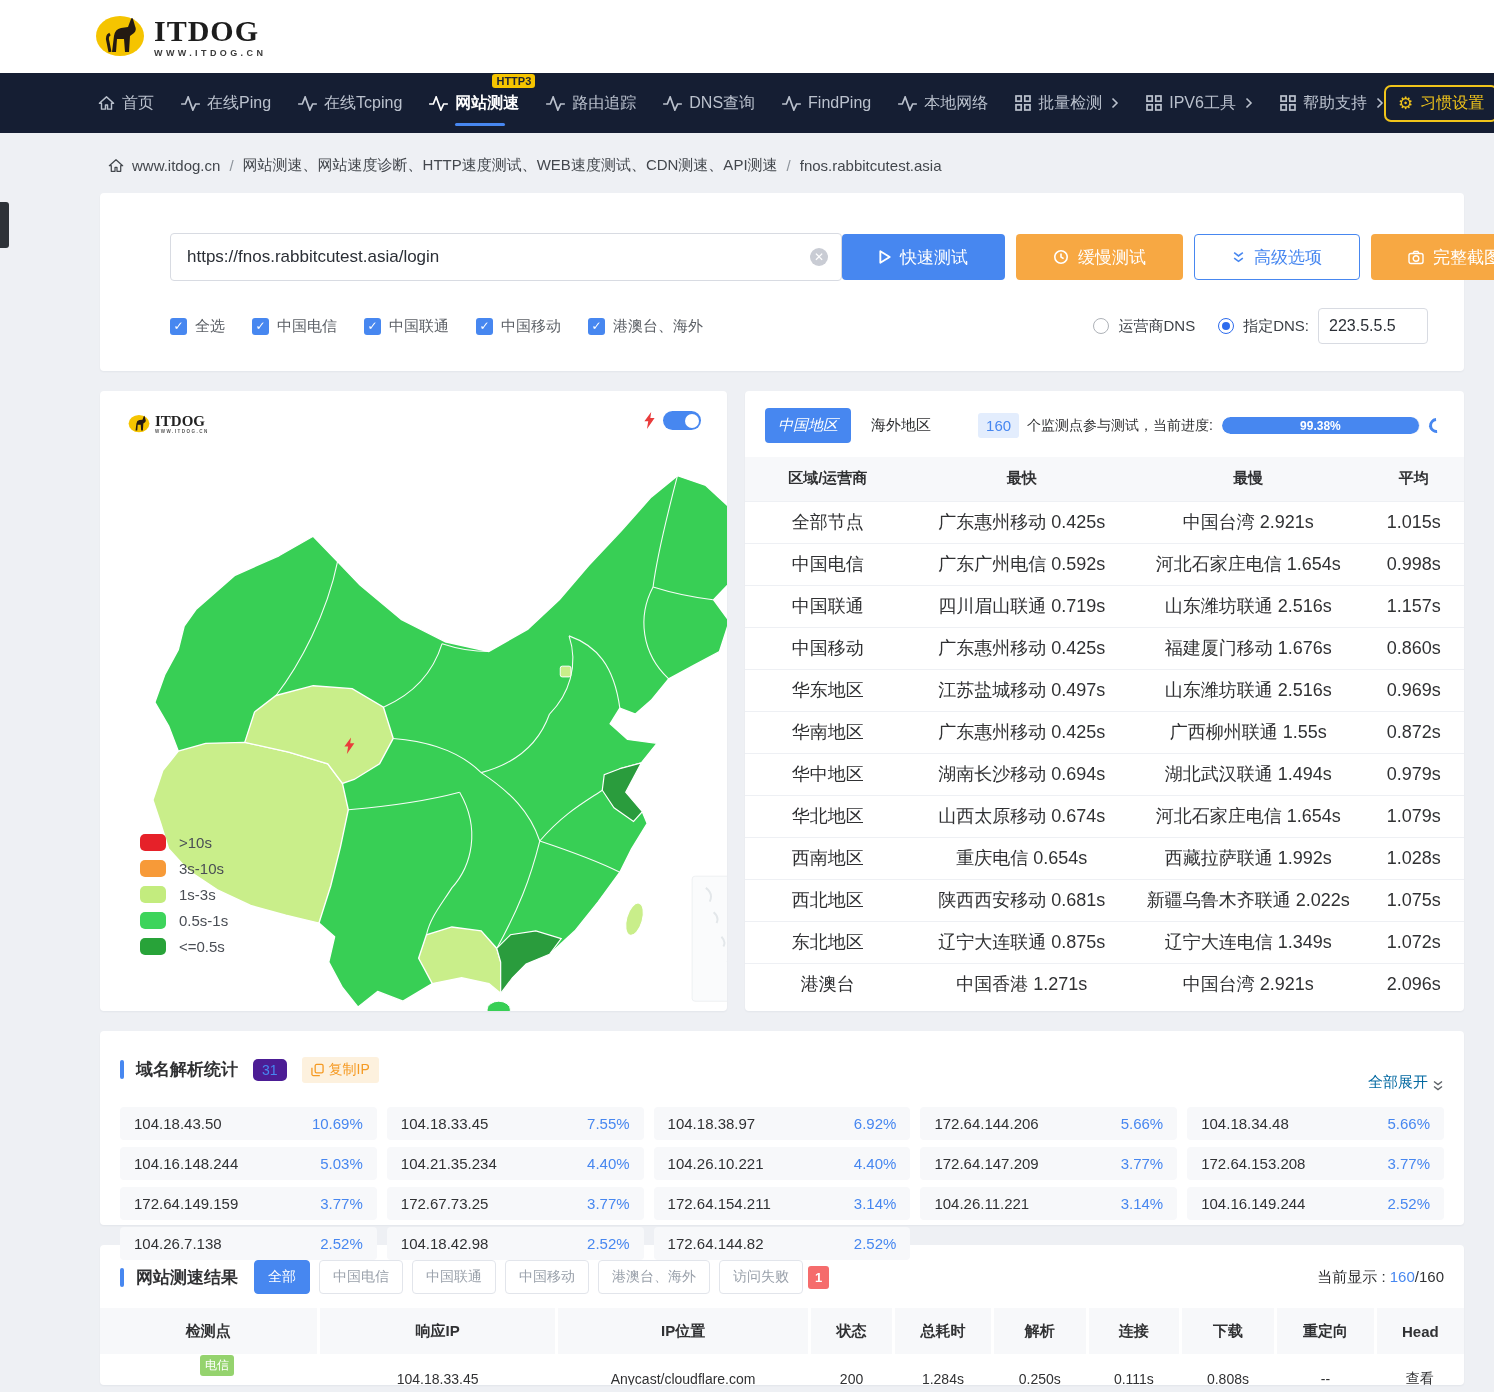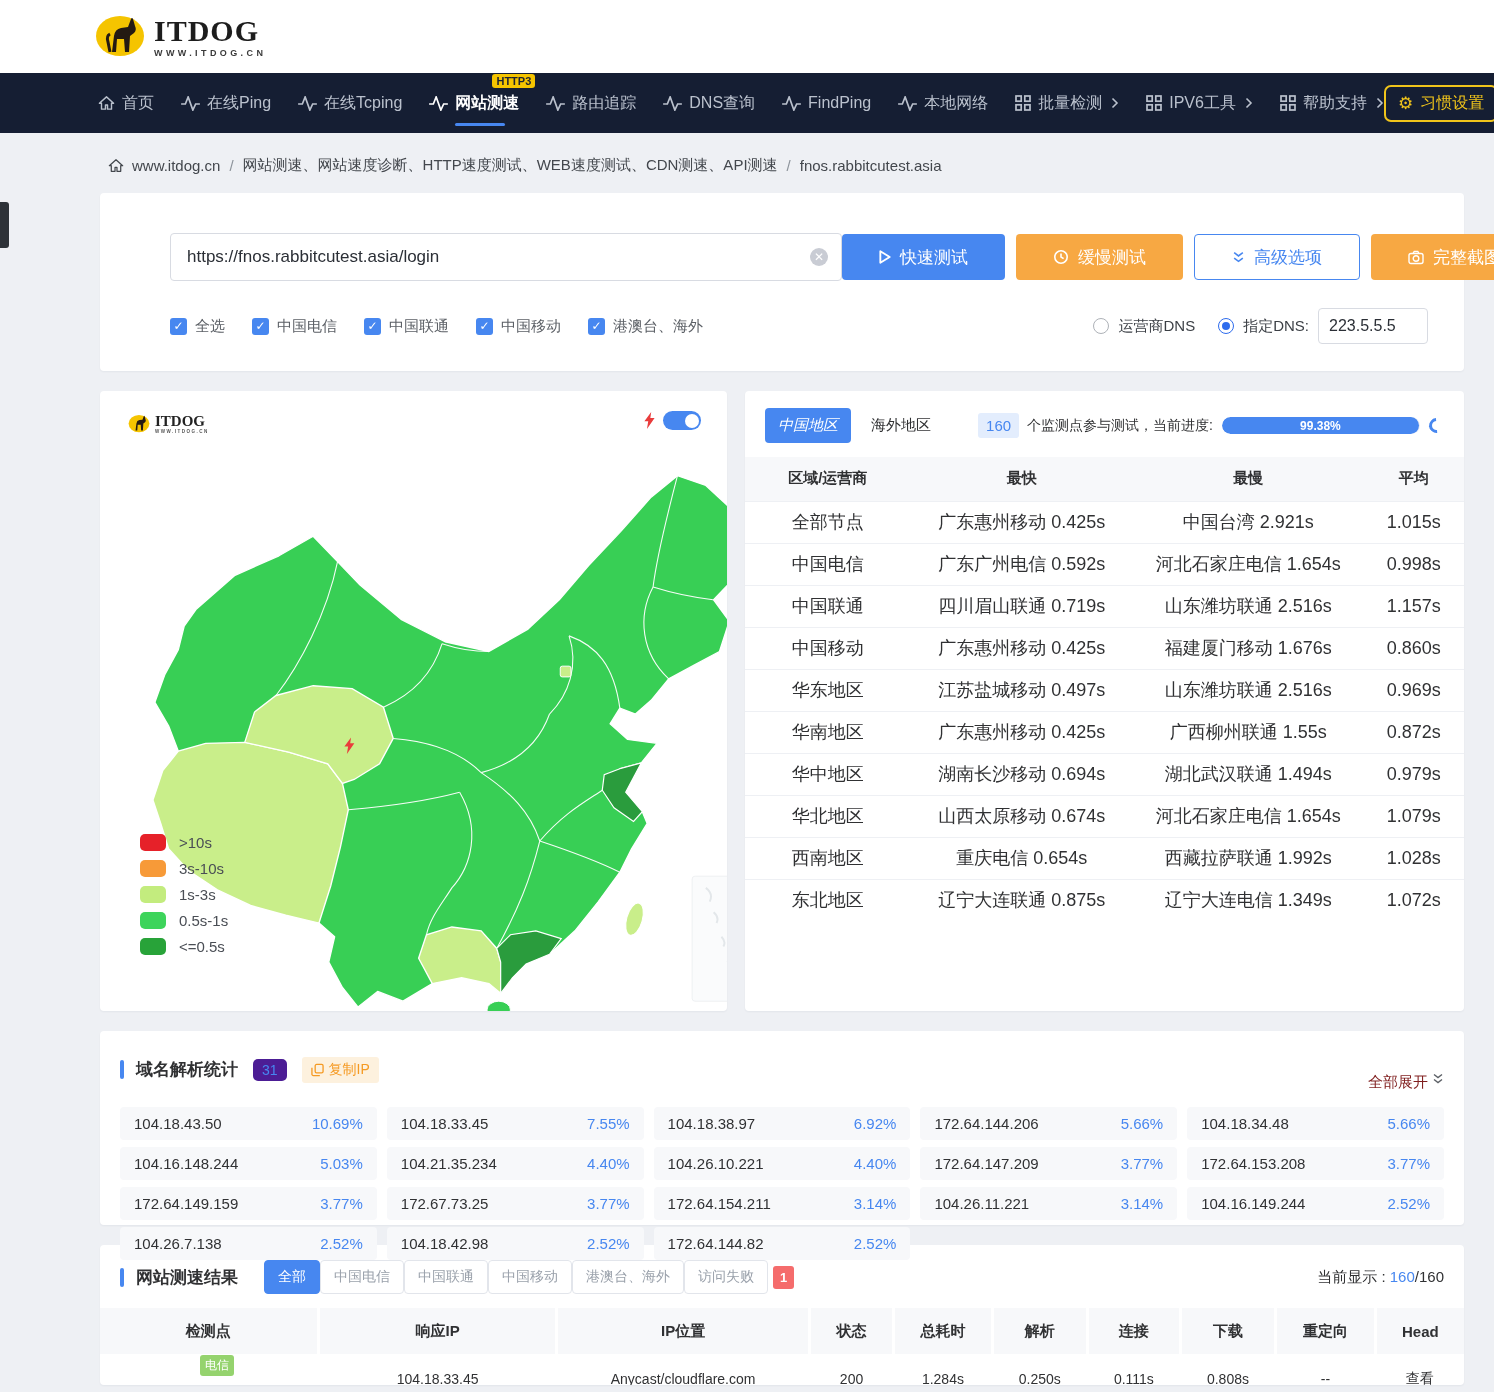--- a/index.html
+++ b/index.html
@@ -81,29 +81,29 @@
   .region-table { width: 100%; border-collapse: collapse; margin-top: 14px; }
   .region-table th { height: 44px; background: #f7f8fa; font-size: 15px; font-weight: 700; color: #303133; }
   .region-table td { height: 42px; font-size: 18px; color: #303133; text-align: center; border-top: 1px solid #eef0f4; }
   
   .stats-card { margin-top: 20px; height: 194px; padding: 16px 20px 18px; }
   .sec-head { display: flex; align-items: center; }
   .accent { width: 4px; height: 19px; background: #4787f0; border-radius: 2px; margin-right: 12px; }
   .sec-title { font-size: 17px; font-weight: 700; color: #303133; }
   .scount { margin-left: 15px; background: #4c1d95; color: #4787f0; font-size: 14px; padding: 3px 9px; border-radius: 5px; }
   .copy-chip { margin-left: 15px; background: #fdf1de; color: #f59a23; font-size: 14px; padding: 4px 9px; border-radius: 3px; display: flex; align-items: center; gap: 5px; cursor: pointer; }
-  .expand { margin-left: auto; font-size: 15px; color: #7f1d1d; display: flex; align-items: flex-start; gap: 4px; cursor: pointer; margin-top: 26px; }
+  .expand { margin-left: auto; font-size: 15px; color: #0369a1; display: flex; align-items: flex-end; gap: 4px; cursor: pointer; margin-top: 26px; }
   .ip-grid { margin-top: 15px; display: grid; grid-template-columns: repeat(5, 1fr); gap: 7px 10px; }
   .ip-cell { background: #f7f8fa; border-radius: 4px; height: 33px; display: flex; align-items: center; justify-content: space-between; padding: 0 14px; cursor: pointer; }
   .ip { font-size: 15px; color: #303133; }
   .pct { font-size: 15px; color: #4787f0; }
   
   .results-card { margin-top: 20px; height: 140px; padding-top: 15px; overflow: hidden; }
   .res-head { display: flex; align-items: center; padding: 0 20px; }
-  .rtabs { display: flex; align-items: center; margin-left: 26px; }
+  .rtabs { display: flex; align-items: center; gap: 9px; margin-left: 16px; }
   .rtab-wrap { display: flex; align-items: center; gap: 5px; }
   .rtab { font-size: 14px; padding: 7px 13px; border-radius: 4px; border: 1px solid #e2e5eb; background: #fff; color: #9aa1ab; cursor: pointer; font-family: inherit; white-space: nowrap; }
   .rtab.active { background: #4787f0; color: #fff; border-color: #4787f0; }
   .fail-badge { background: #f56c6c; color: #fff; font-size: 13px; padding: 4px 7px; border-radius: 3px; font-weight: 700; }
   .display-info { margin-left: auto; font-size: 15px; color: #303133; }
   .display-info .cur { color: #4787f0; }
   .result-table { width: 100%; border-collapse: collapse; margin-top: 14px; }
   .result-table th { height: 46px; background: #f7f8fa; font-size: 15px; font-weight: 700; color: #303133; border-right: 3px solid #fff; }
   .result-table th:last-child { border-right: none; }
   .result-table td { height: 40px; font-size: 14px; text-align: center; color: #303133; }
@@ -554,28 +554,40 @@
               <td>1.079s</td>
             </tr>
 
             <tr>
               <td>西南地区</td>
               <td>重庆电信 0.654s</td>
               <td>西藏拉萨联通 1.992s</td>
               <td>1.028s</td>
             </tr>
 
+            <tr>
+              <td>西北地区</td>
+              <td>陕西西安移动 0.681s</td>
+              <td>新疆乌鲁木齐联通 2.022s</td>
+              <td>1.075s</td>
+            </tr>
 
             <tr>
               <td>东北地区</td>
               <td>辽宁大连联通 0.875s</td>
               <td>辽宁大连电信 1.349s</td>
               <td>1.072s</td>
             </tr>
 
+            <tr>
+              <td>港澳台</td>
+              <td>中国香港 1.271s</td>
+              <td>中国台湾 2.921s</td>
+              <td>2.096s</td>
+            </tr>
           </tbody>
       </table>
     </div>
   </div>
 
   <div class="card stats-card">
     <div class="sec-head">
       <span class="accent"></span>
       <span class="sec-title">域名解析统计</span>
       <span class="scount">31</span>

